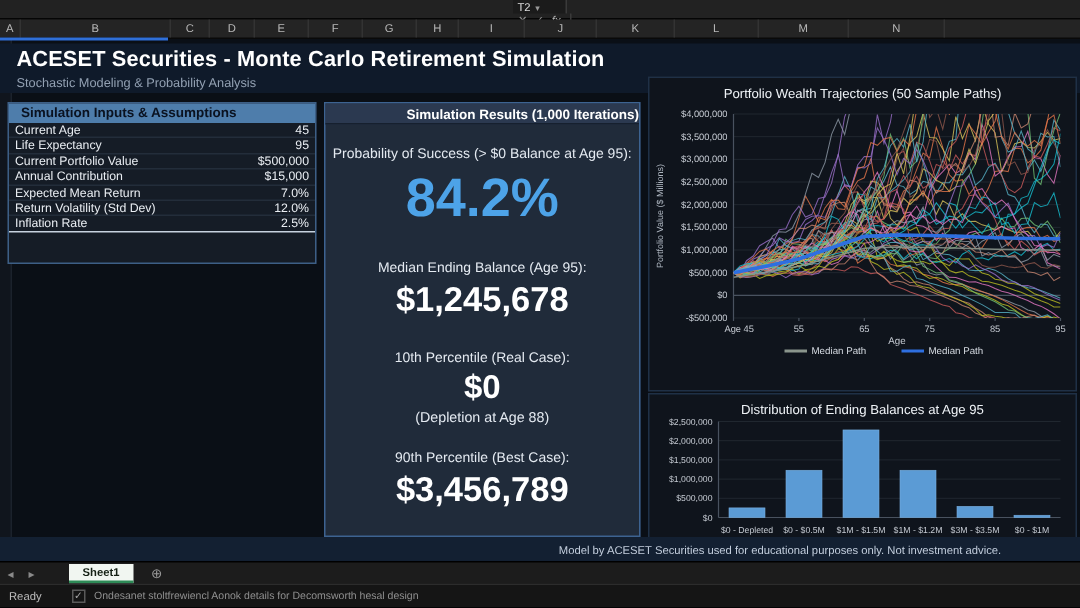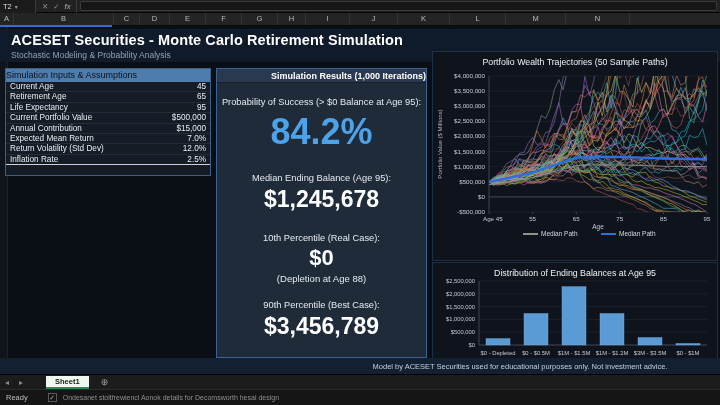--- a/index.html
+++ b/index.html
@@ -2,21 +2,21 @@
 <html><head>
 <meta charset="utf-8">
 <style>
   * { margin:0; padding:0; box-sizing:border-box; }
   html,body { background:#000; }
   .app { position:relative; width:720px; height:405px; background:#000;
          font-family:"Liberation Sans", sans-serif; overflow:hidden; }
 
   
   .formula-row { position:absolute; top:0; left:0; width:720px; height:13px;
-                 background:#222; border-bottom:1px solid #050505; display:flex; align-items:center; }
+                 background:#222; border-bottom:1px solid #050505; display:flex; align-items:center;flex-direction:column; }
   .name-box { width:36px; height:13px; background:#1b1b1b; border-right:1px solid #3a3a3a;
               color:#ddd; font-size:7.5px; display:flex; align-items:center; padding:0 3px; gap:3px; }
   .name-box .chev { color:#9a9a9a; font-size:6px; }
   .fbtns { display:flex; align-items:center; gap:5px; padding:0 6px; border-right:1px solid #3a3a3a; height:13px; }
   .fbtns span { font-size:7.5px; color:#8f8f8f; }
   .fbtns .fx { font-style:italic; color:#b5b5b5; }
   .formula-input { flex:1; height:10px; margin:0 3px; background:#161616;
                    border:1px solid #3a3a3a; border-radius:2px; }
 
   .col-row { position:absolute; top:13px; left:0; width:720px; height:13px; background:#242424;
@@ -27,22 +27,22 @@
 
   
   .canvas { position:absolute; top:26px; left:0; width:720px; height:348px; background:#0a0f16; }
   .row-strip { position:absolute; top:0; left:0; width:8px; height:348px; background:#10151d; border-right:1px solid #1b222c; }
   .title-band { position:absolute; top:3px; left:0; width:720px; height:33px; background:#0f1a2a; }
   .page-title { position:absolute; top:6px; left:11px; font-size:14.5px; font-weight:bold; color:#fff; letter-spacing:.1px; }
   .page-subtitle { position:absolute; top:24px; left:11px; font-size:8.5px; color:#93a1b3; }
 
   .panel { position:absolute; border:1px solid #2c4666; }
   .inputs-panel { left:5px; top:42px; width:206px; height:108px; background:#151c26; border-color:#3d5f86; }
-  .inputs-header { height:13px; background:#4e7dab; color:#0a1220; font-weight:normal;
-                   font-size:9px; line-height:13px; padding-left:0; }
+  .inputs-header { height:13px; background:#4e7dab; color:#0a1220; font-weight:bold;
+                   font-size:9px; line-height:13px; padding-left:8px; }
   .irow { display:flex; justify-content:space-between; height:10.4px; line-height:10.4px;
           font-size:8.2px; color:#e9edf2; padding:0 4px; border-bottom:1px solid #232d3a; }
   .irow.sep { border-bottom:1px solid #c7d2de; }
 
   .results-panel { left:216px; top:42px; width:211px; height:290px; background:#202b3a; border-color:#3d6391; }
   .results-header { height:14px; background:#2b3950; color:#fff; font-weight:bold;
                     font-size:9px; line-height:14px; padding-left:4px; border-bottom:1px solid #16202e;text-align:right; }
   .results-body { text-align:center; color:#e8edf3; }
   .r-label { font-size:9.3px; color:#e4eaf1; }
   .r-prob  { font-size:36px; font-weight:bold; color:#4da3e8; margin:4px 0 2px; }
@@ -118,24 +118,20 @@
     <div class="title-band"></div>
     <div class="page-title">ACESET Securities - Monte Carlo Retirement Simulation</div>
     <div class="page-subtitle">Stochastic Modeling &amp; Probability Analysis</div>
 
     <div class="panel inputs-panel">
       <div class="inputs-header">Simulation Inputs &amp; Assumptions</div>
       <div id="inputs-rows">
           <div class="irow">
             <span>Current Age</span>
             <span>45</span>
-          </div>
-          <div class="irow">
-            <span>Retirement Age</span>
-            <span>65</span>
           </div>
           <div class="irow">
             <span>Life Expectancy</span>
             <span>95</span>
           </div>
           <div class="irow">
             <span>Current Portfolio Value</span>
             <span>$500,000</span>
           </div>
           <div class="irow">

